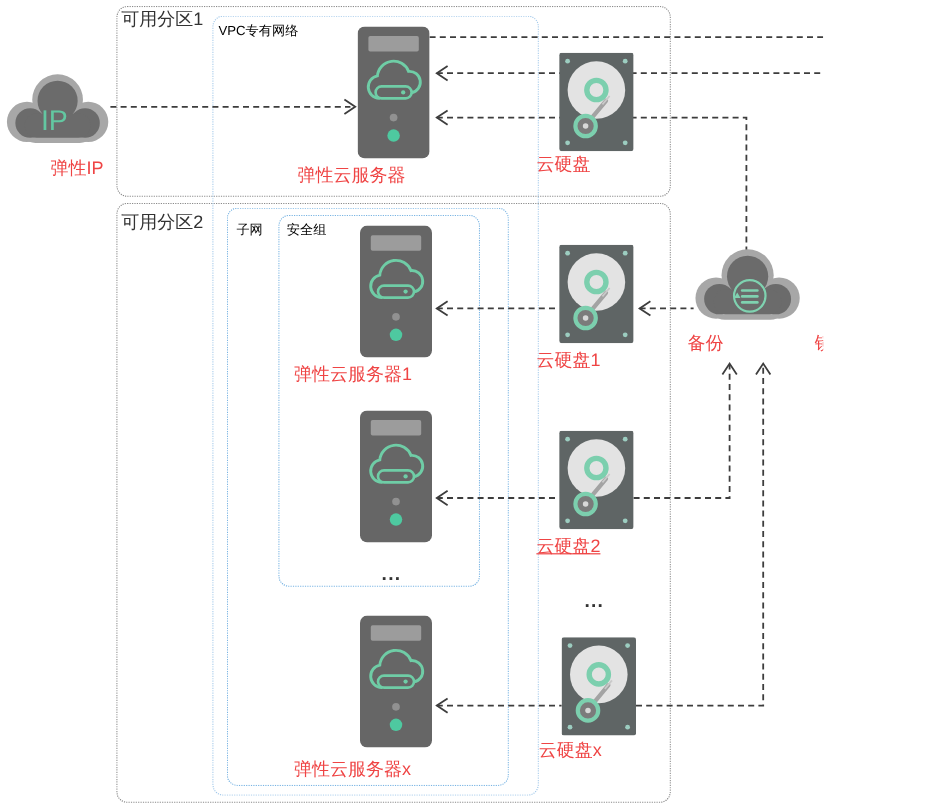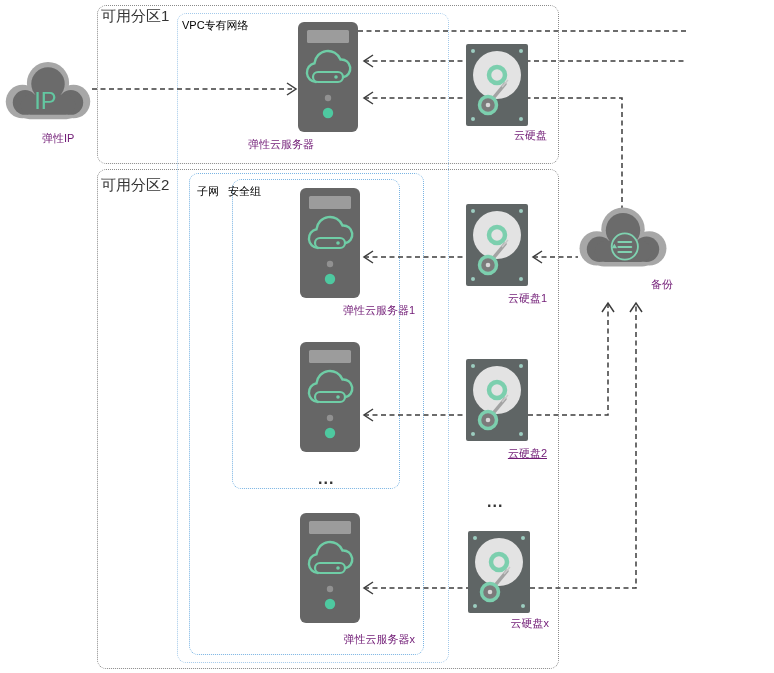--- a/index.html
+++ b/index.html
@@ -10,22 +10,22 @@
   }
   
   .box{position:absolute;border-radius:9px;z-index:0;}
   .zone-box{border:1px dotted #8a8a8a;}
   .blue-box{border:1px dotted #79b4e3;}
   .vpc-box{border:1px dotted #a3c9ea;}
   .zone-label{position:absolute;font-size:15px;color:#333;z-index:3;white-space:nowrap;}
   .blue-label{position:absolute;font-size:11px;color:#000000;z-index:3;white-space:nowrap;}
   
   .icon{position:absolute;z-index:2;line-height:0;}
-  .node-label{position:absolute;font-size:11px;color:#701a75;z-index:3;white-space:nowrap;}
-  .centered{text-align:right;}
+  .node-label{position:absolute;font-size:15px;color:#ef4444;z-index:3;white-space:nowrap;}
+  .centered{text-align:left;}
   .ellipsis{position:absolute;font-size:16px;font-weight:bold;color:#333;z-index:3;letter-spacing:1px;}
   
   .connectors{position:absolute;left:0;top:0;z-index:1;pointer-events:none;}
   .connectors path{stroke:#3d3d3d;stroke-width:1.5;fill:none;}
   .dash{stroke-dasharray:5 3.5;}
 </style>
 </head>
 <body>
 
 <div class="canvas">
@@ -33,21 +33,21 @@
   <div class="box zone-box" style="left:97px;top:5px;width:460px;height:157px;"></div>
   <div class="box zone-box" style="left:97px;top:169px;width:460px;height:498px;"></div>
   <div class="box vpc-box" style="left:177px;top:13px;width:270px;height:648px;"></div>
   <div class="box blue-box" style="left:189px;top:173px;width:233px;height:480px;"></div>
   <div class="box blue-box" style="left:232px;top:179px;width:166px;height:308px;"></div>
 
   <div class="zone-label" style="left:101px;top:7px;">可用分区1</div>
   <div class="zone-label" style="left:101px;top:176px;">可用分区2</div>
   <div class="blue-label" style="left:182px;top:18px;">VPC专有网络</div>
   <div class="blue-label" style="left:197px;top:184px;">子网</div>
-  <div class="blue-label" style="left:228px;top:184px;">安全组</div>
+  <div class="blue-label" style="left:239px;top:184px;">安全组</div>
 
   <svg class="connectors" width="774" height="673">
 
     <path class="dash" d="M92 89 H292"></path>
     <path d="M287 83 L296 89 L287 95"></path>
 
     <path class="dash" d="M358 31 H728 V196"></path>
     <path d="M722 190 L728 199 L734 190"></path>
 
     <path class="dash" d="M364 61 H700 V232"></path>

